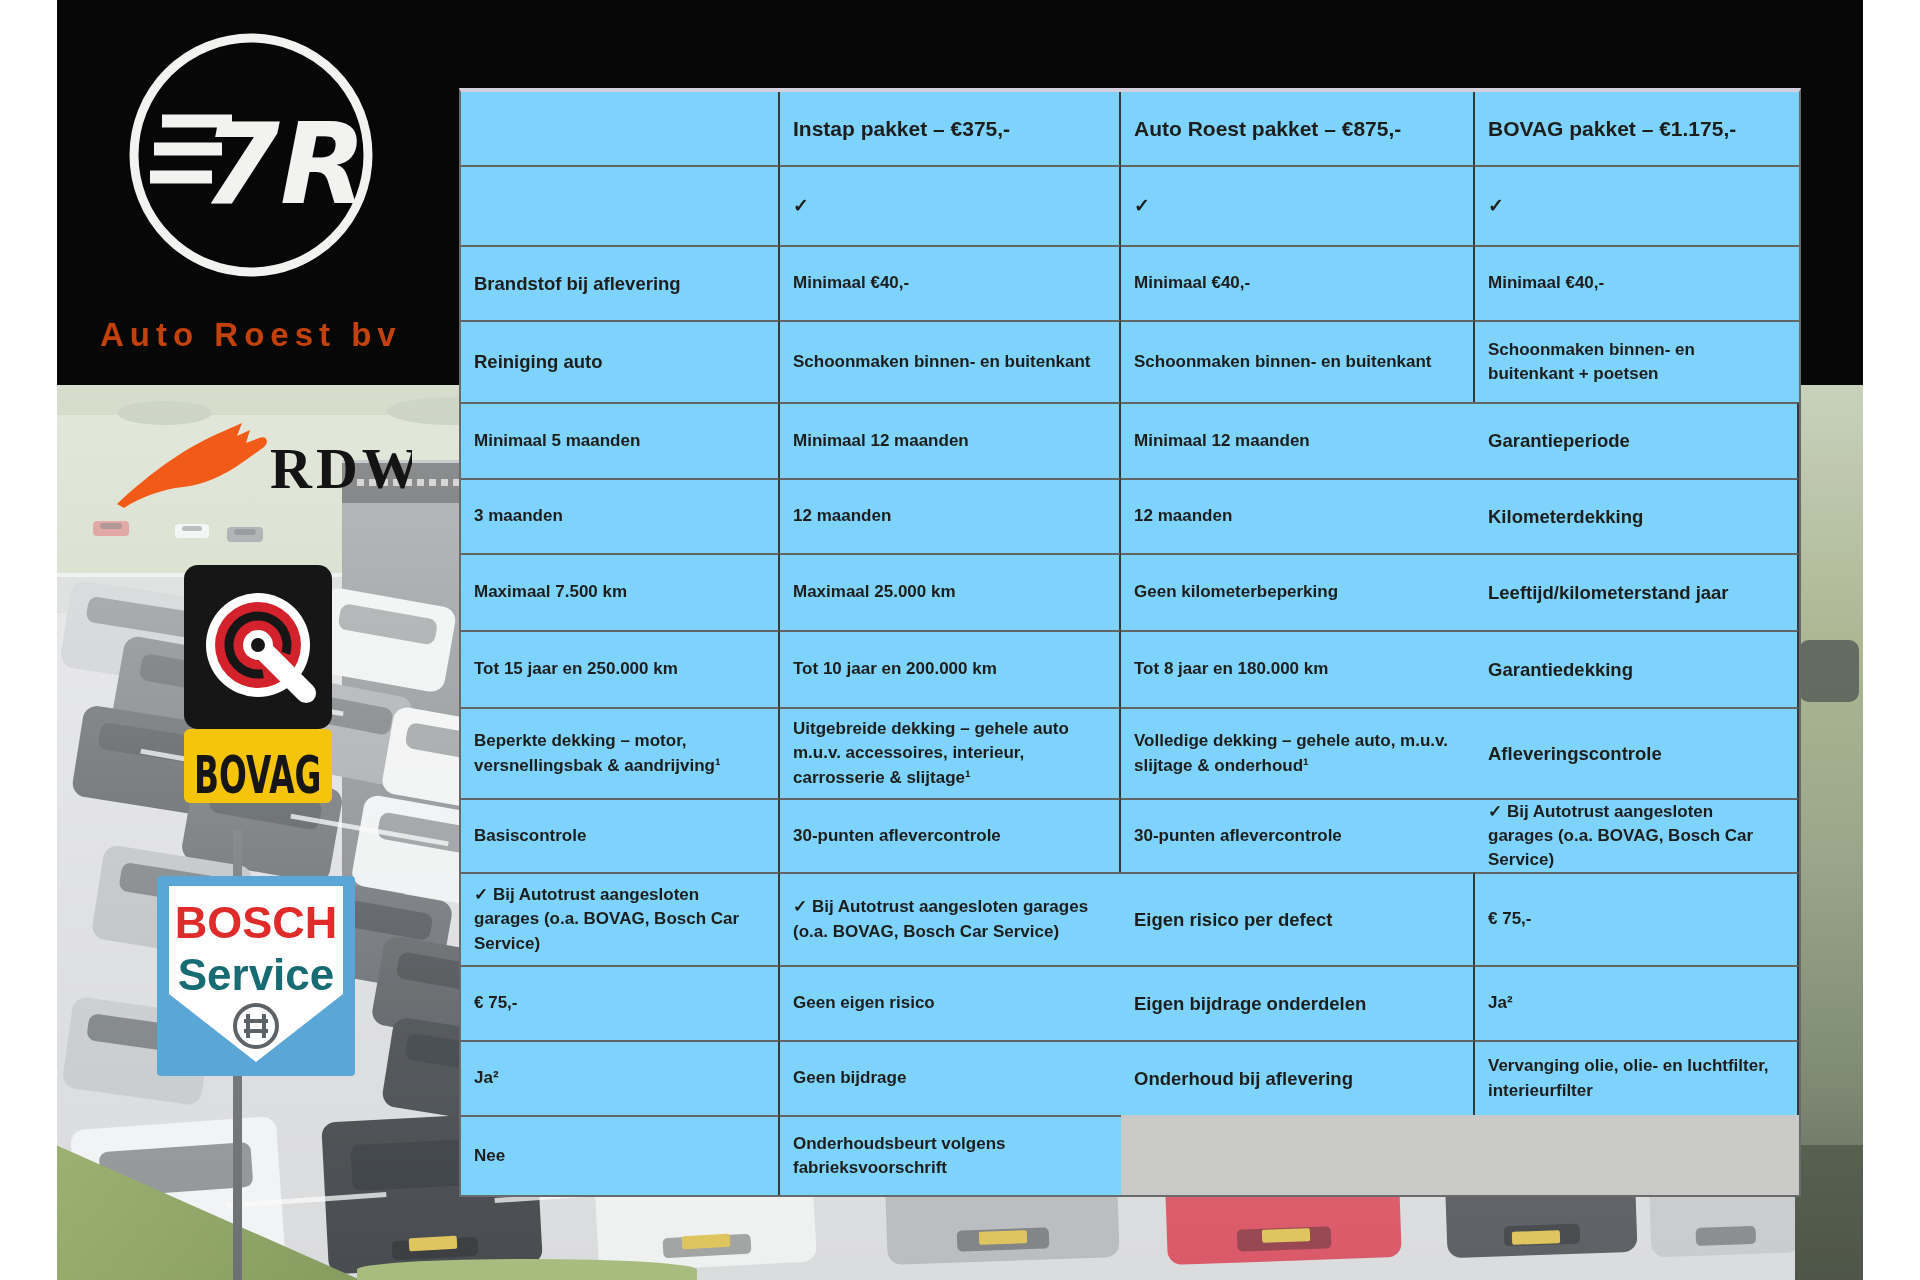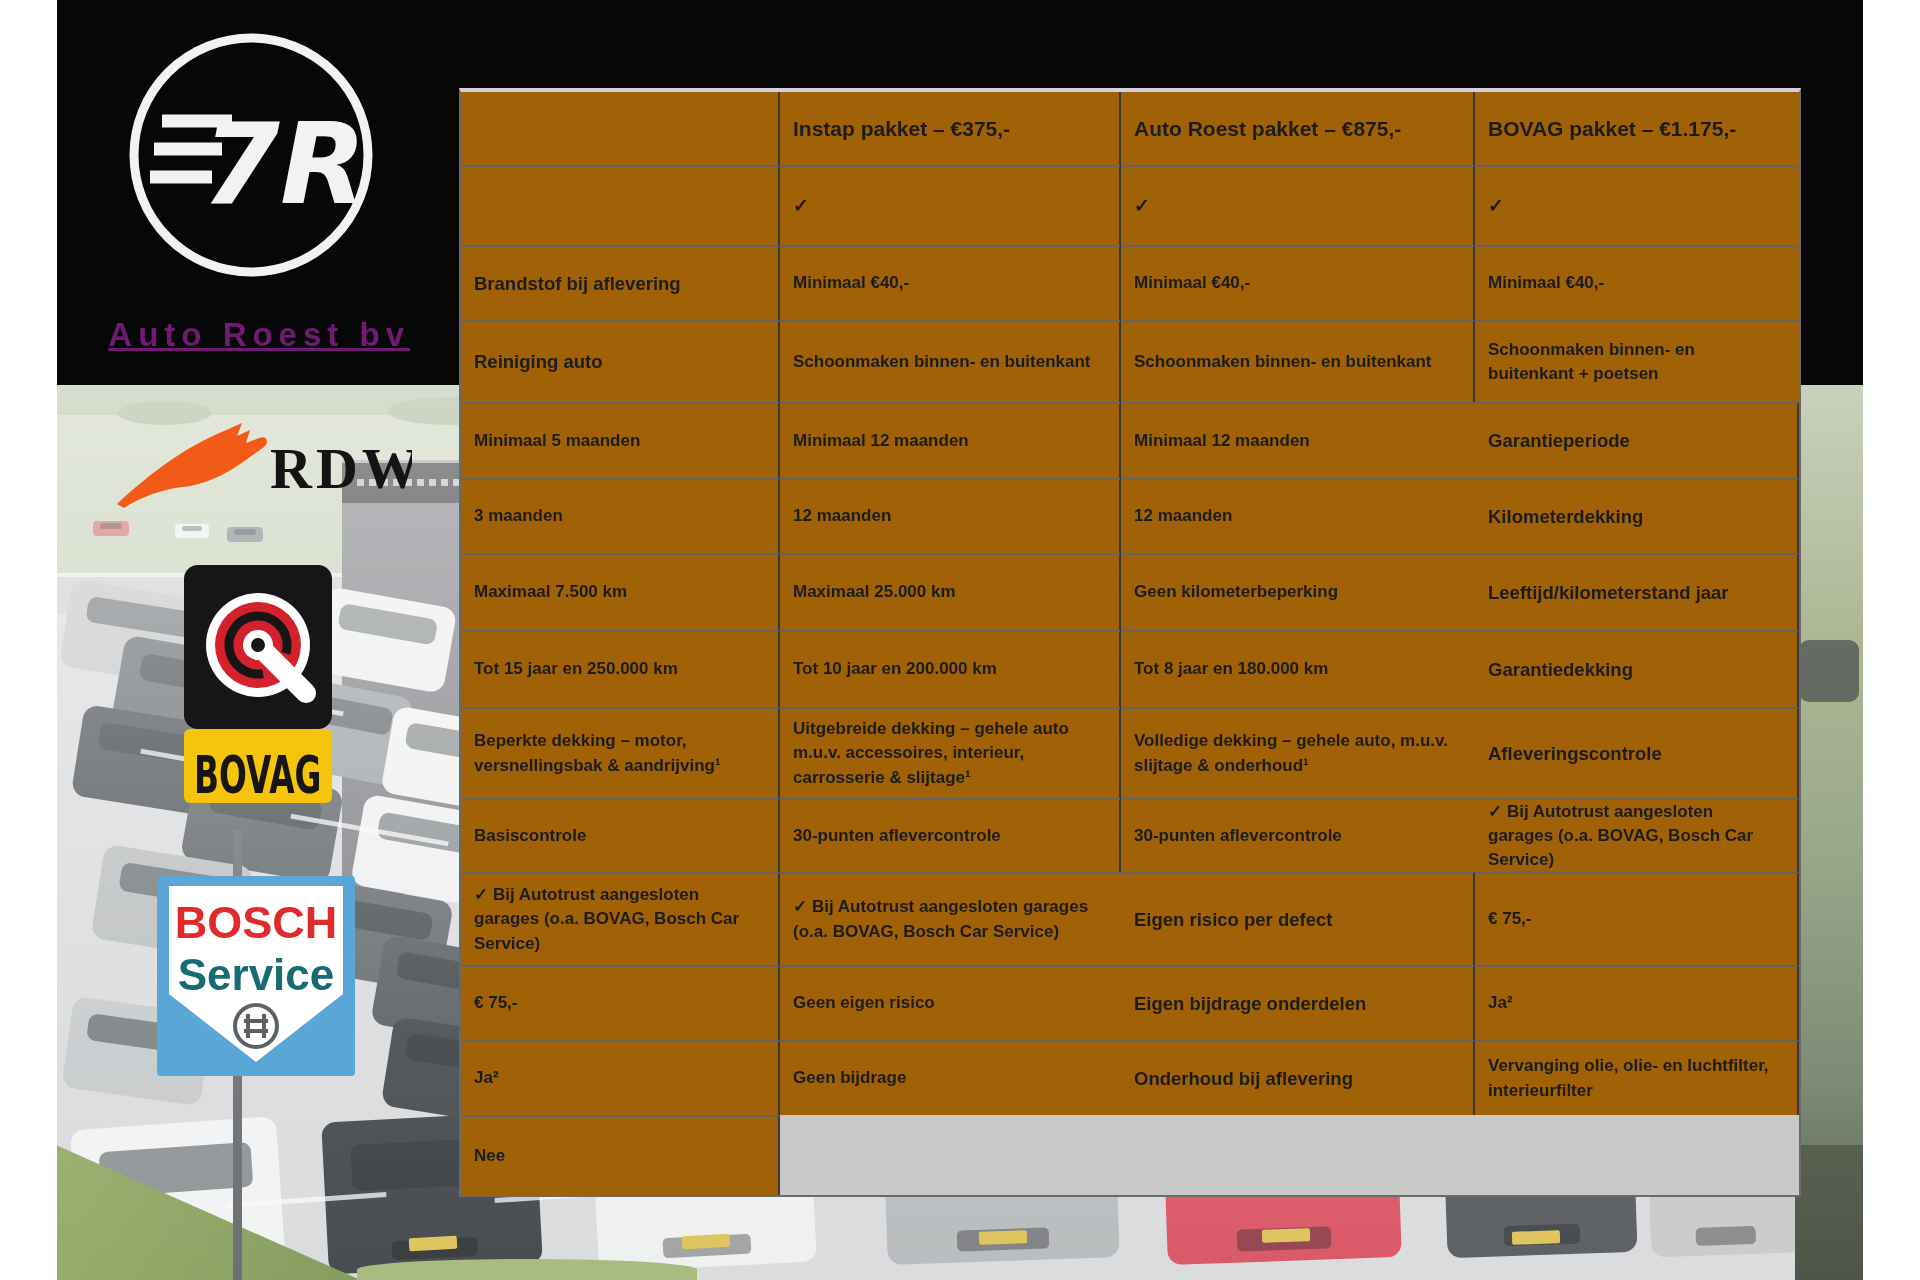--- a/index.html
+++ b/index.html
@@ -36,29 +36,29 @@
   .plate{position:absolute;width:48px;height:13px;background:#ddc153;border-radius:2px;}
   .wash{position:absolute;inset:0;pointer-events:none;
         background:linear-gradient(to bottom,rgba(255,255,255,.5),rgba(255,255,255,.27) 45%,rgba(255,255,255,.12) 72%,rgba(255,255,255,.06));}
   .trees{position:absolute;left:1738px;top:0;width:68px;height:895px;
          background:linear-gradient(#c8d1bc,#adb794 28%,#9aa78a 52%,#7e8a74 78%,#5b6355);}
   .tdark1{position:absolute;left:1742px;top:255px;width:60px;height:62px;background:rgba(62,68,72,.65);border-radius:10px;}
   .tdark2{position:absolute;left:1738px;top:760px;width:68px;height:135px;background:rgba(70,76,64,.6);}
 
   
   .logo{position:absolute;z-index:5;}
-  .arname{position:absolute;left:100px;top:316px;width:310px;text-align:right;z-index:5;
-          color:#701a75;font-size:33px;font-weight:bold;letter-spacing:6px;white-space:nowrap;text-decoration:underline;}
+  .arname{position:absolute;left:100px;top:316px;width:310px;text-align:left;z-index:5;
+          color:#c2410c;font-size:33px;font-weight:bold;letter-spacing:6px;white-space:nowrap;}
 
   
   .ctable{position:absolute;left:459px;top:88px;z-index:10;display:grid;
           grid-template-columns:319px 341px 354px 324px;
           grid-template-rows:73px 80px 75px 82px 76px 75px 77px 77px 91px 74px 93px 75px 75px 80px;
           border:2px solid #6a6a6a;border-top:4px solid #d5cfdd;background:#c9c9c7;}
-  .c{box-sizing:border-box;background:#a16207;display:flex;align-items:center;
+  .c{box-sizing:border-box;background:#7dd3fc;display:flex;align-items:center;
      padding:10px 20px 10px 13px;border-top:2px solid #646464;border-right:2px solid #383838;
      color:#1d1d1d;font-weight:bold;}
   .r0{border-top:none;}
   .lc{border-right:none;}
   .th{font-size:21px;padding-right:8px;}
   .rl{font-size:18.5px;padding-right:8px;}
   .td{font-size:17px;line-height:1.42;}
   .chk{font-size:19px;}
 </style>
 </head>
@@ -235,13 +235,14 @@
   <div class="c td lc">Geen eigen risico</div>
 
   <div class="c rl">Eigen bijdrage onderdelen</div>
   <div class="c td">Ja²</div>
   <div class="c td">Ja²</div>
   <div class="c td lc">Geen bijdrage</div>
 
   <div class="c rl">Onderhoud bij aflevering</div>
   <div class="c td">Vervanging olie, olie- en luchtfilter, interieurfilter</div>
   <div class="c td">Nee</div>
+  <div class="c td lc">Onderhoudsbeurt volgens fabrieksvoorschrift</div>
 </div>
 
 </body></html>

